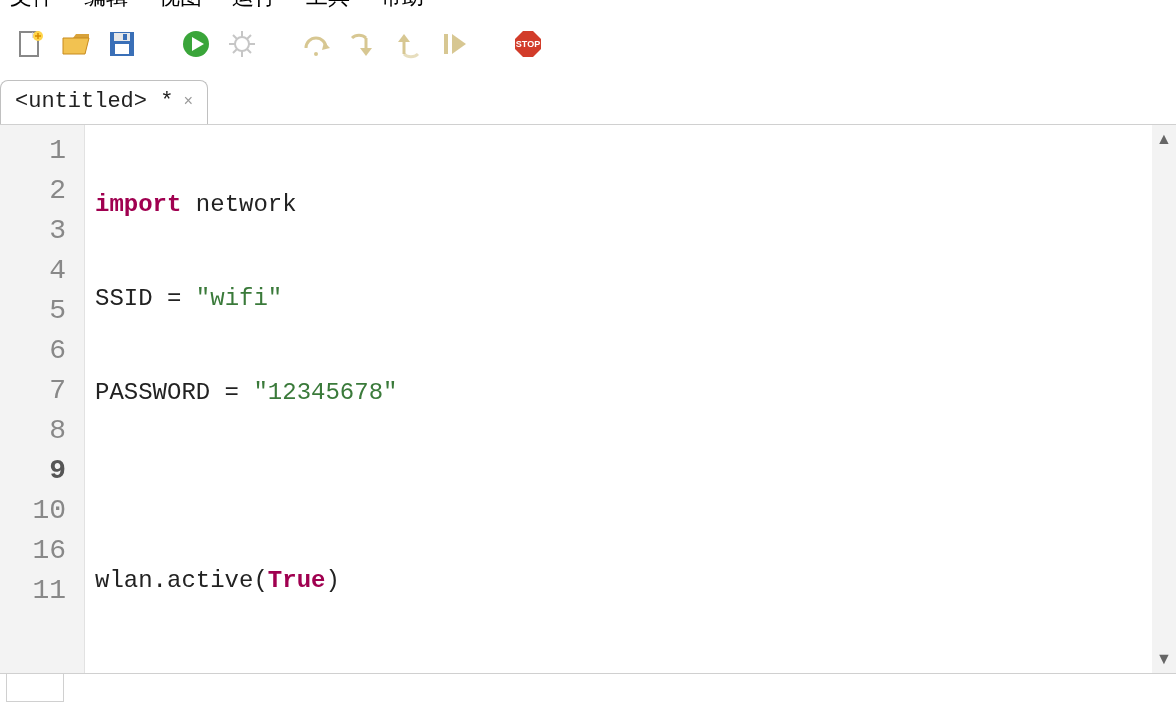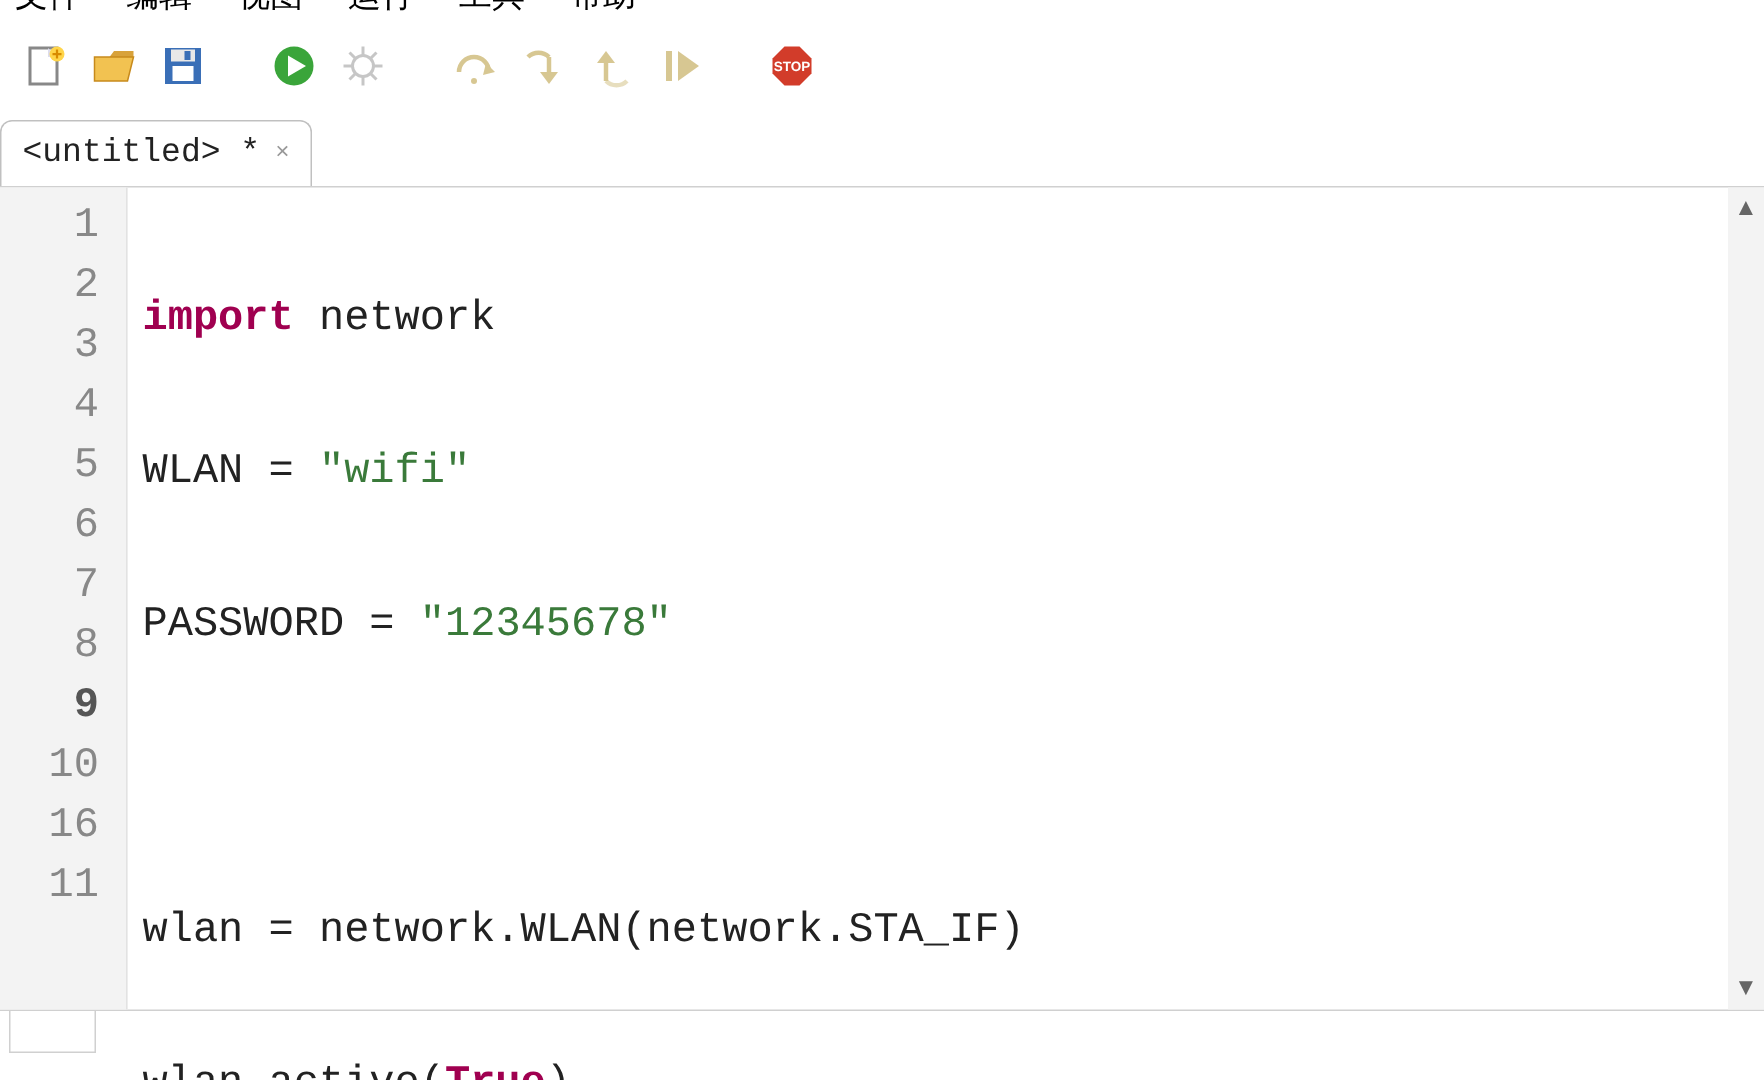--- a/index.html
+++ b/index.html
@@ -75,21 +75,21 @@
     color: #888;
     border-right: 1px solid #e2e2e2;
     user-select: none;
     min-width: 56px;
   }
   .gutter .ln { height: 40px; line-height: 40px; }
   .gutter .ln.current { font-weight: bold; color: #555; }
   .code {
     padding: 6px 10px;
     font-family: Consolas, "Courier New", monospace;
-    font-size: 28px;
+    font-size: 24px;
     color: #222;
     white-space: pre;
     flex: 1;
   }
   .code .line { height: 40px; line-height: 40px; }
   .kw { color: #a00050; font-weight: bold; }
   .str { color: #3a7a3a; }
   .bool { color: #a00050; font-weight: bold; }
 
   .vscroll {
@@ -200,24 +200,23 @@
     <div class="ln">6</div>
     <div class="ln">7</div>
     <div class="ln">8</div>
     <div class="ln current">9</div>
     <div class="ln">10</div>
     <div class="ln">16</div>
     <div class="ln">11</div>
   </div>
   <div class="code">
     <div class="line"><span class="kw">import</span><span> network</span></div>
-    <div class="line"><span>WLAN = </span><span class="str">"wifi"</span></div>
+    <div class="line"><span>SSID = </span><span class="str">"wifi"</span></div>
     <div class="line"><span>PASSWORD = </span><span class="str">"12345678"</span></div>
     <div class="line"><span></span></div>
-    <div class="line"><span>wlan = network.WLAN(network.STA_IF)</span></div>
     <div class="line"><span>wlan.active(</span><span class="bool">True</span><span>)</span></div>
     
     
     
     
     
     
   </div>
   <div class="vscroll">
     <div class="chev">▲</div>

